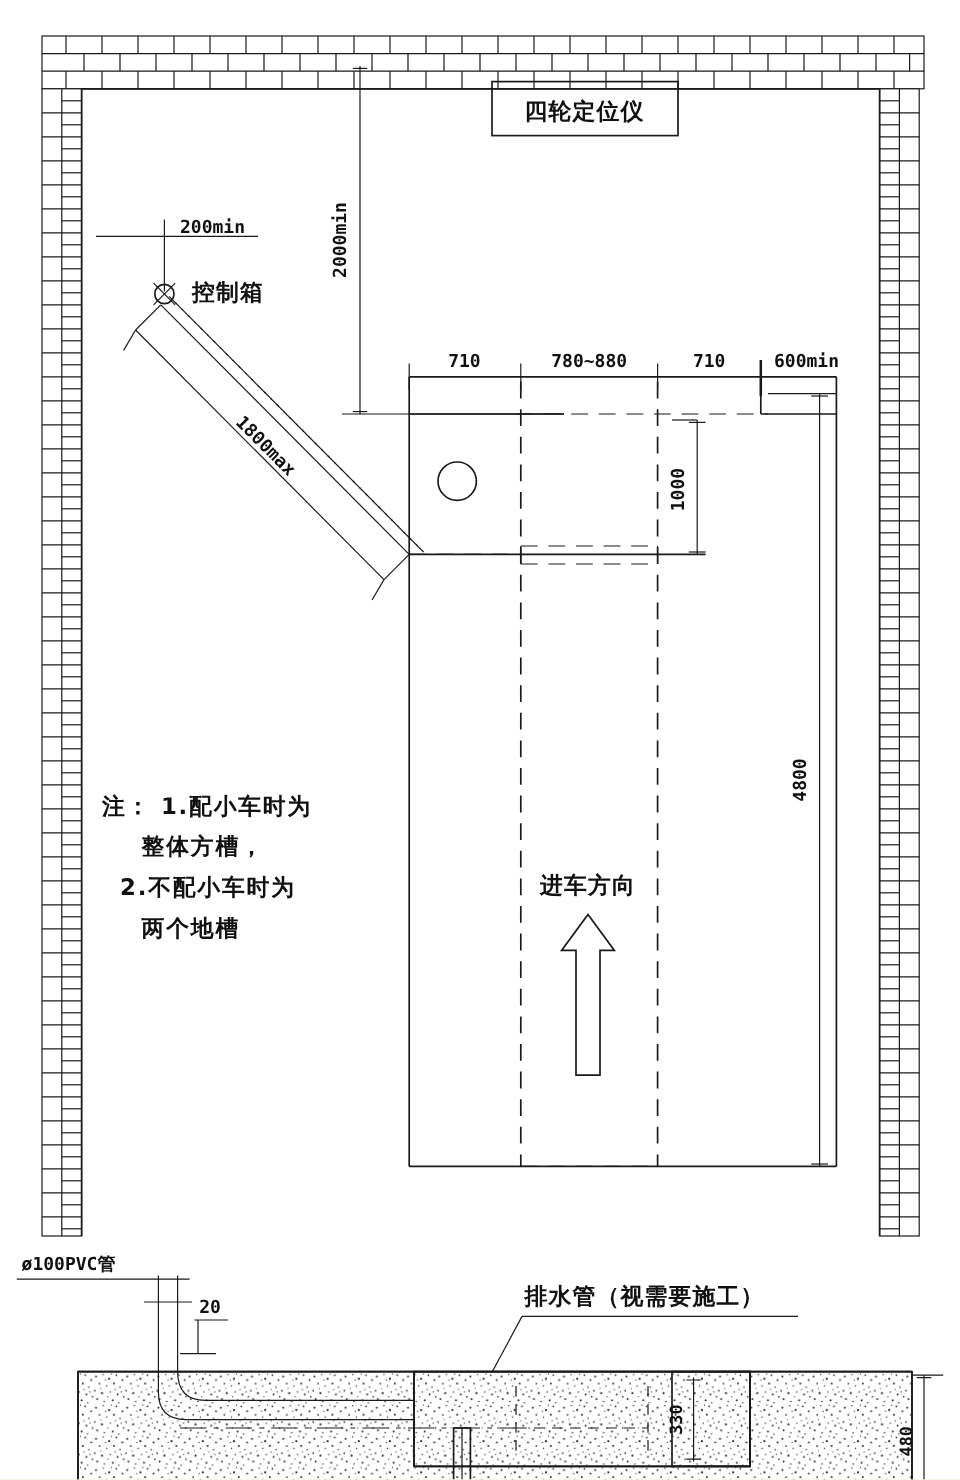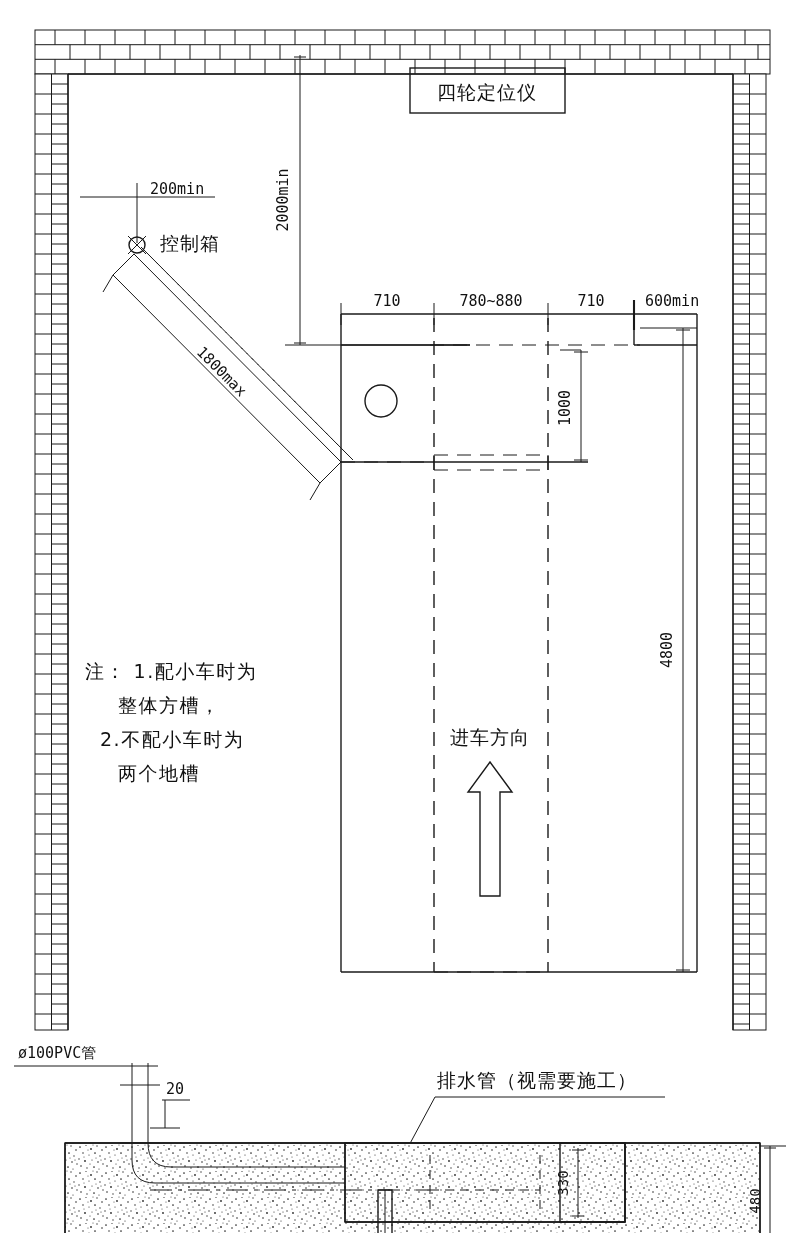--- a/index.html
+++ b/index.html
@@ -9,20 +9,21 @@
   }
   body {
     font-family: "DejaVu Sans", sans-serif;
   }
   #root {
     position: relative;
     width: 800px;
     height: 1233px;
     background: #bef264;
     overflow: hidden;
+    font-weight: bold;
   }
   svg.sheet {
     display: block;
     width: 800px;
     height: 1233px;
   }
   .ln { stroke: #1a1a1a; fill: none; }
   .thin { stroke-width: 1; }
   .med { stroke-width: 1.4; }
   .thick { stroke-width: 2.1; }

